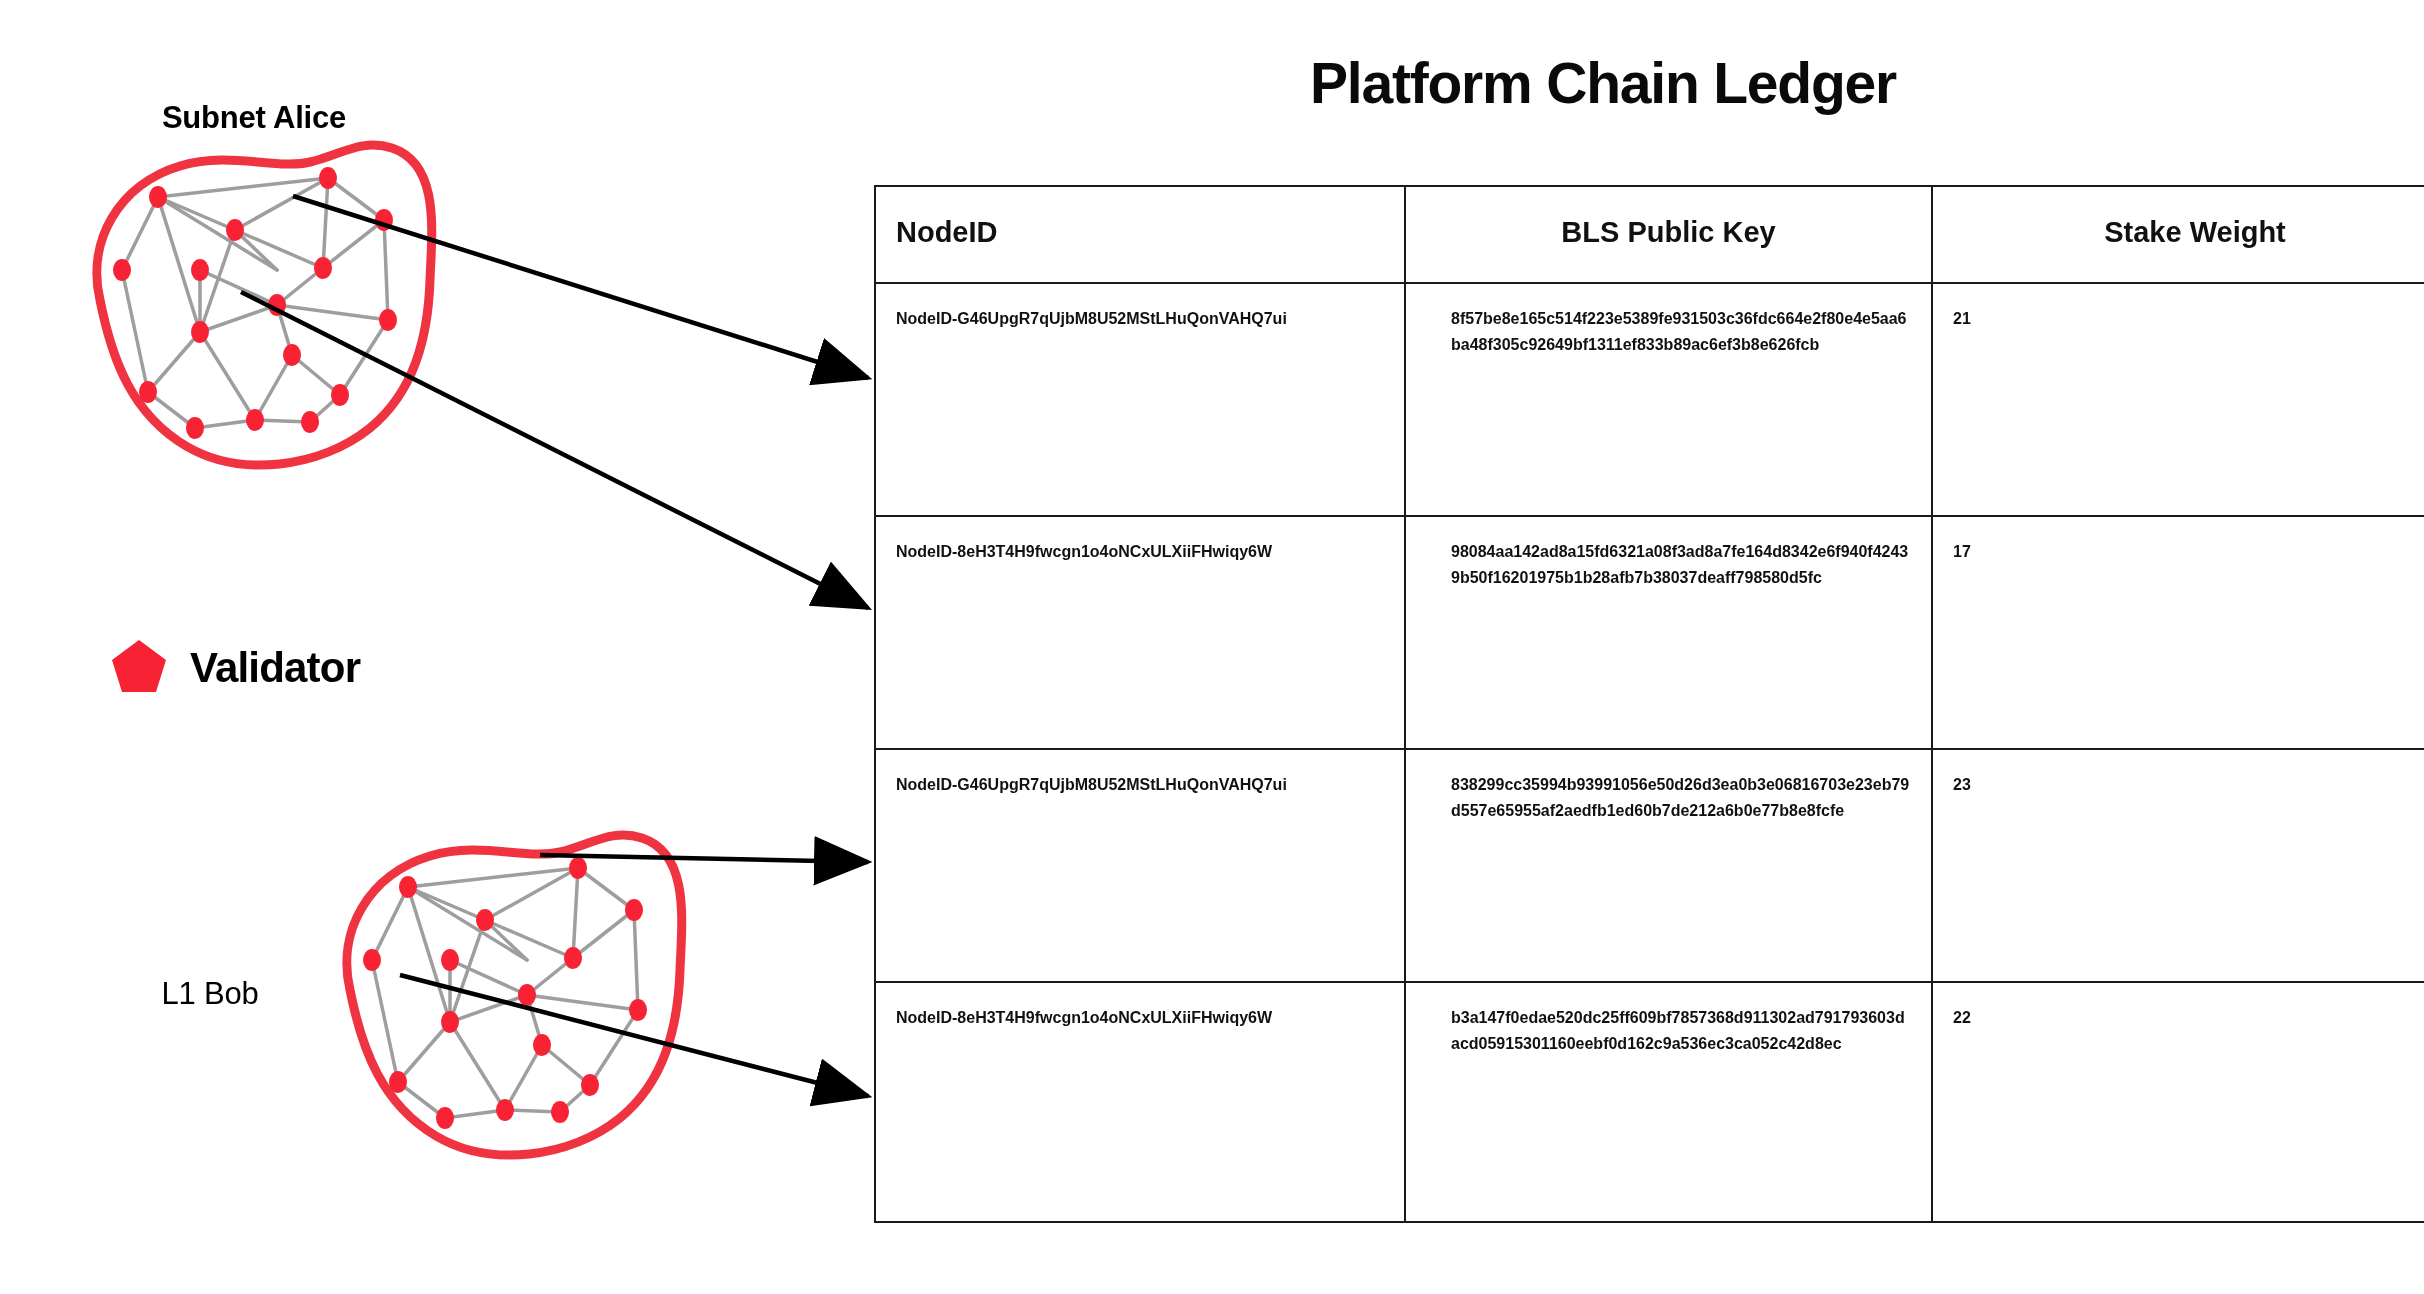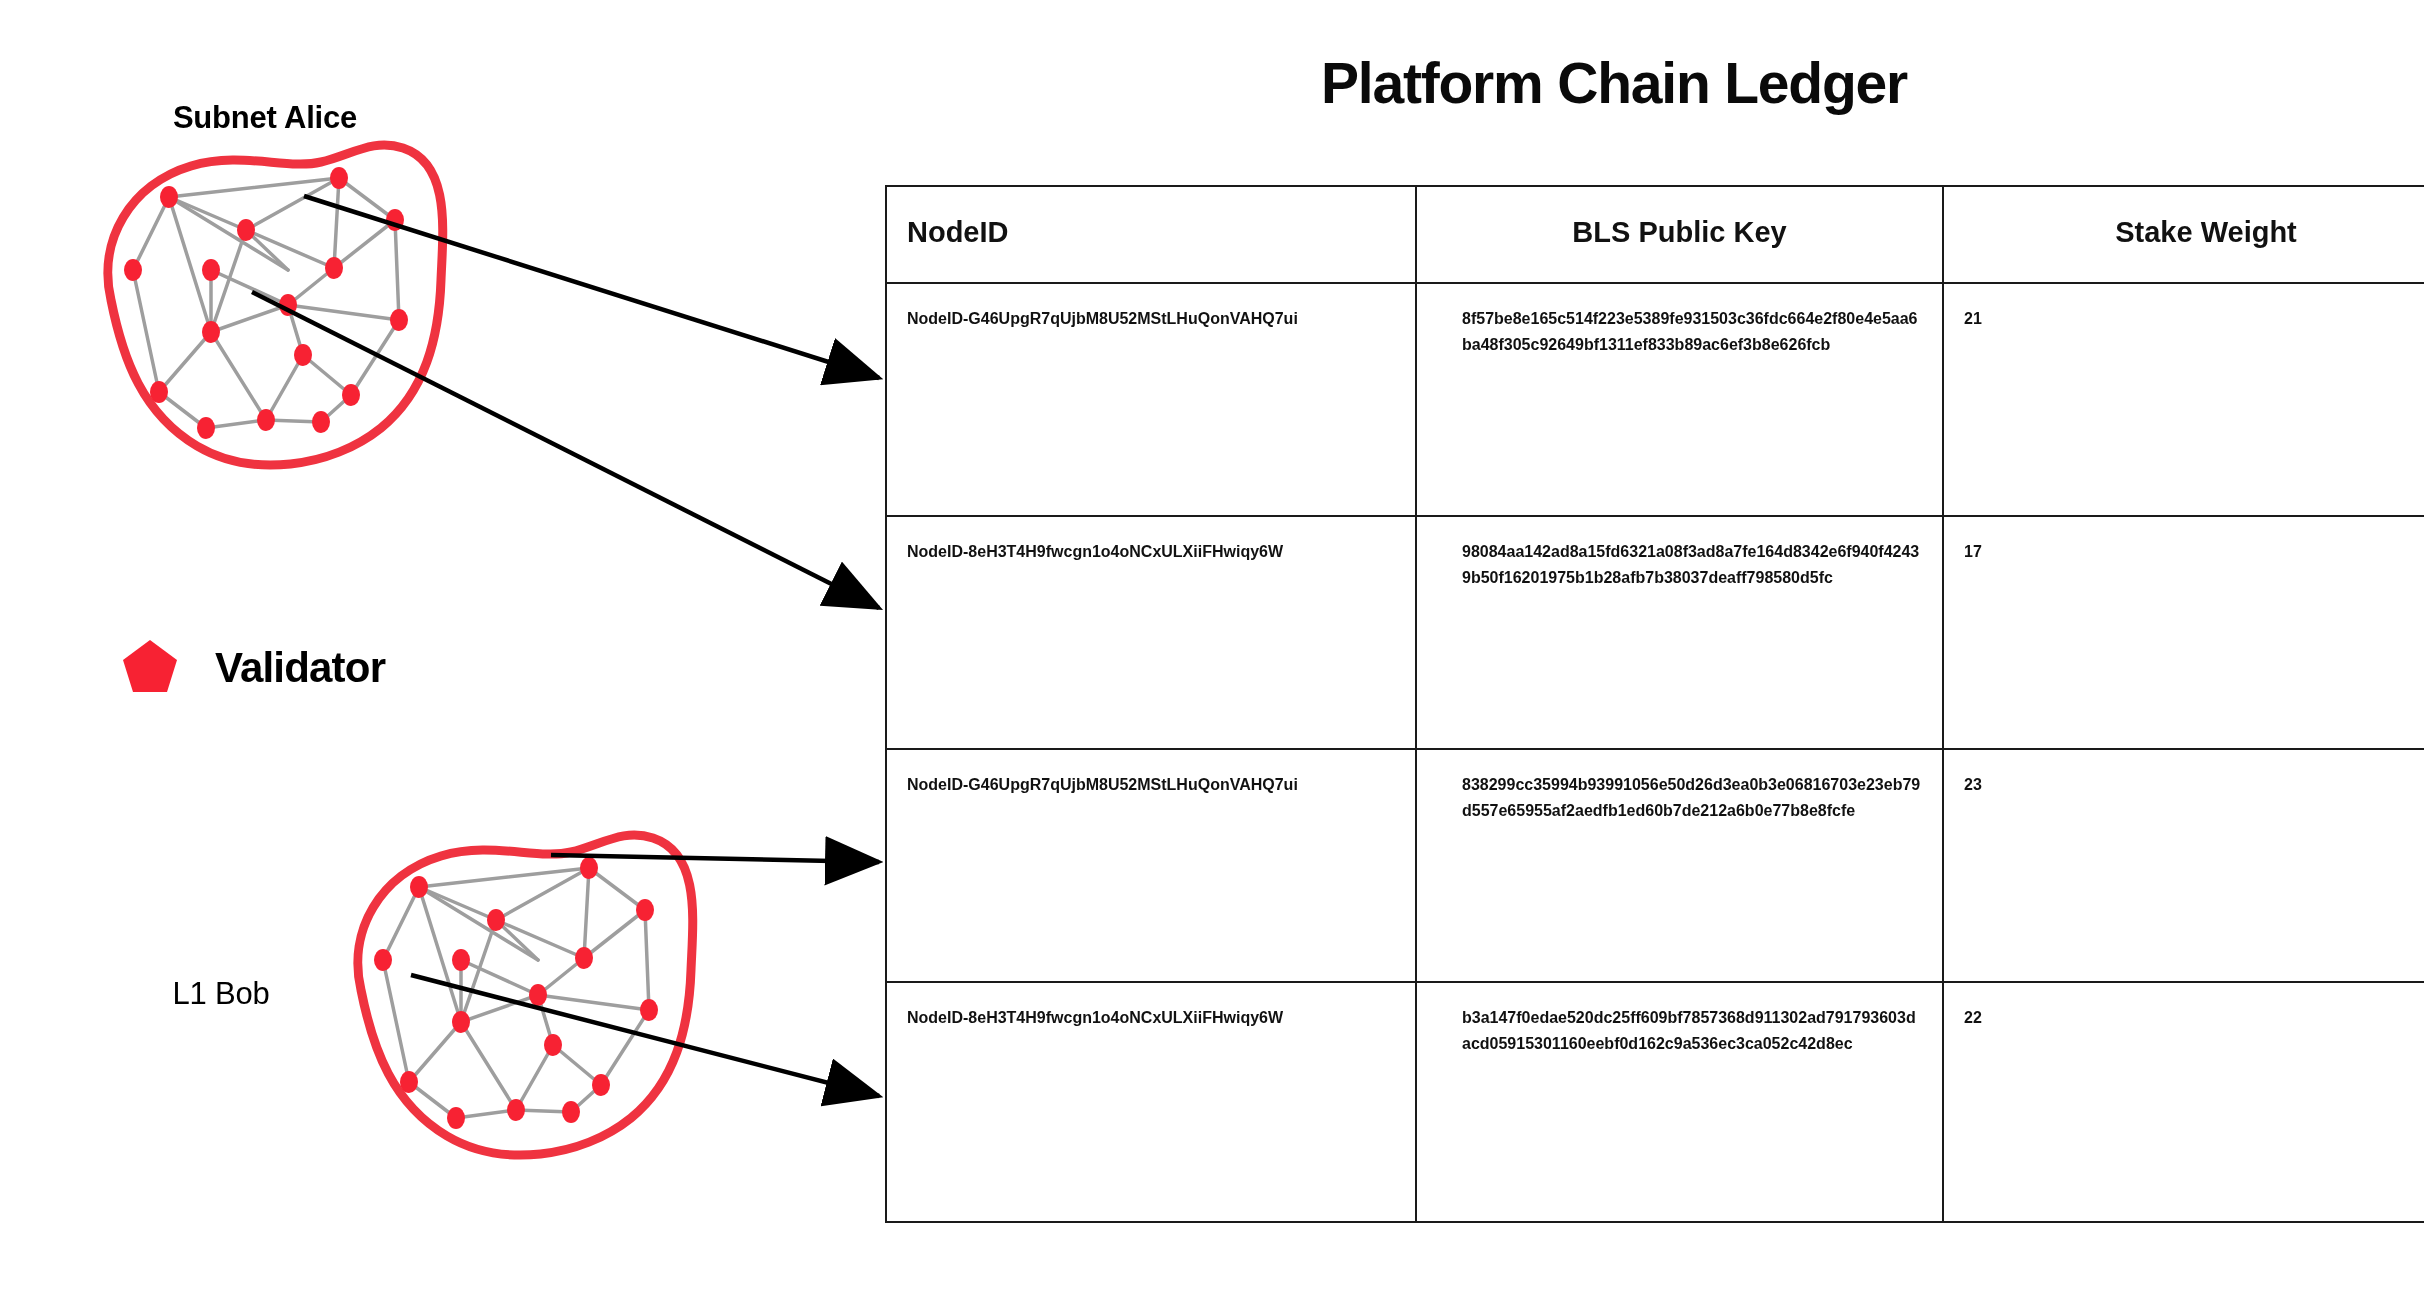--- a/index.html
+++ b/index.html
@@ -1,33 +1,33 @@
 <!DOCTYPE html>
 <html><head>
 <meta charset="utf-8">
 <style>
   html,body{margin:0;padding:0;background:#ffffff;}
   body{
     width:2424px;height:1294px;position:relative;overflow:hidden;
     font-family:"Liberation Sans", sans-serif;
     -webkit-font-smoothing:antialiased;
   }
-  .canvas{position:absolute;inset:0;margin-left:11px;}
+  .canvas{position:absolute;inset:0;}
 
   
   #subnet-alice-label{
     position:absolute;left:134px;top:100px;width:240px;text-align:center;
     font-size:31px;font-weight:700;color:#000;letter-spacing:-0.2px;
   }
   #l1-bob-label{
     position:absolute;left:110px;top:976px;width:200px;text-align:center;
     font-size:31px;font-weight:400;color:#000;letter-spacing:-0.2px;
   }
   #validator-legend{
-    position:absolute;left:110px;top:638px;display:flex;align-items:center;gap:36px;
+    position:absolute;left:110px;top:638px;display:flex;align-items:center;gap:22px;
   }
   #validator-legend .legend-text{
     font-size:42px;font-weight:700;color:#000;letter-spacing:-0.8px;line-height:1;
   }
 
   
   svg.overlay{position:absolute;left:0;top:0;width:2424px;height:1294px;pointer-events:none;}
 
   
   #ledger-title{

